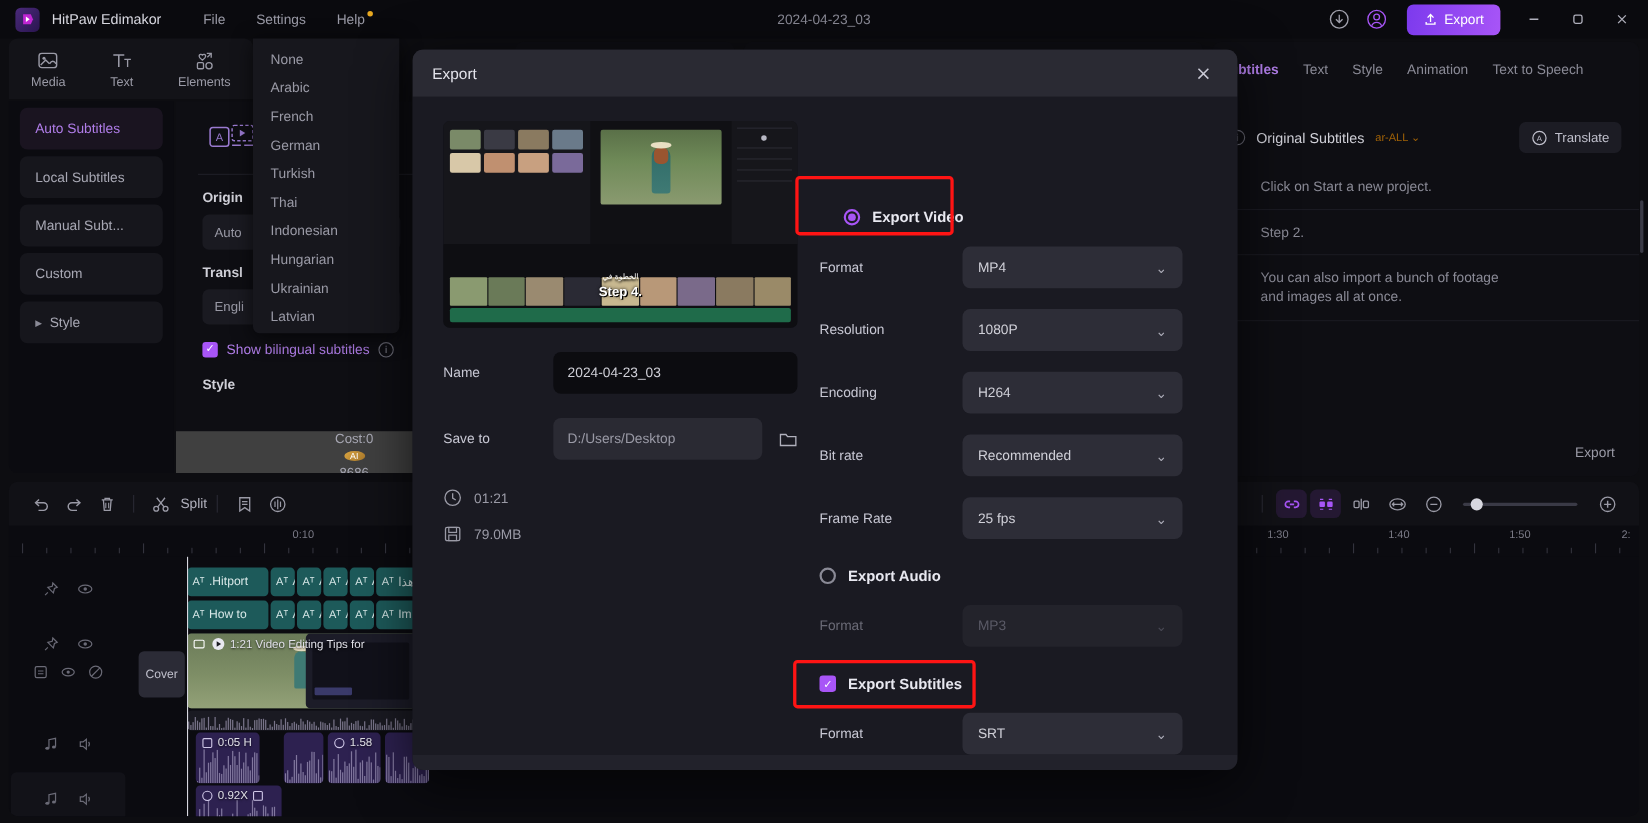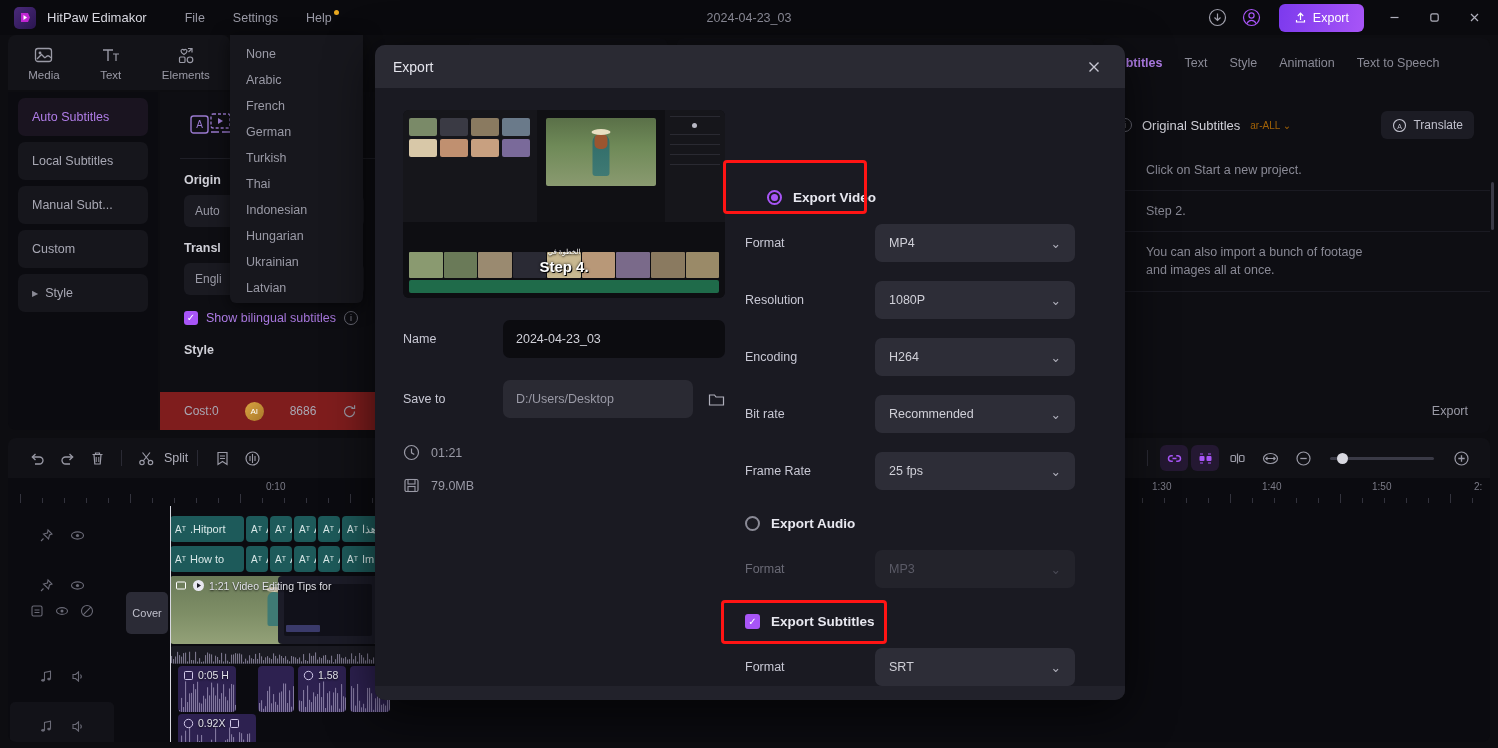--- a/index.html
+++ b/index.html
@@ -100,21 +100,21 @@
     color: #fff; font-size: 10px; line-height: 1;
   }
   .mp-check span.txt { font-size: 12.5px; color: #b07de8; }
   .info-circle {
     width: 14px; height: 14px; border-radius: 50%; border: 1px solid #6a6a76;
     font-size: 9px; color: #8a8a96; display: flex; align-items: center; justify-content: center;
   }
   .mp-style { margin: 18px 0 0 24px; font-size: 12.5px; color: #d0d0d8; font-weight: bold; }
   .cost-bar {
     position: absolute; left: 0; bottom: 0; width: 300px; height: 38px;
-    background: #7f1d1d; display: flex; align-items: center; padding-left: 24px; gap: 26px;
+    background: #404040; display: flex; align-items: center; padding-left: 24px; gap: 4px; flex-direction: column;
   }
   .cost-bar .ct { font-size: 12px; color: #a8a8b4; }
   .ai-badge {
     width: 19px; height: 19px; border-radius: 50%;
     background: linear-gradient(135deg, #d9a441, #a9782a);
     color: #fff; font-size: 8px; display: flex; align-items: center; justify-content: center;
   }
 
   
   .lang-dd {
@@ -286,21 +286,21 @@
   .pv-tl { position: absolute; left: 0; top: 112px; width: 100%; height: 76px; background: #0e0e12; }
   .pv-strip { position: absolute; left: 6px; top: 30px; height: 26px; right: 6px; display: flex; gap: 1px; }
   .pv-seg { flex: 1; border-radius: 1px; }
   .pv-wave2 { position: absolute; left: 6px; top: 58px; right: 6px; height: 13px; background: #1f6b4a; border-radius: 2px; }
   .pv-sub1 {
     position: absolute; left: 0; right: 0; top: 26px; text-align: center;
     font-size: 7px; color: #fff; text-shadow: 0 1px 2px #000;
   }
   .pv-sub2 {
     position: absolute; left: 0; right: 0; top: 36px; text-align: center;
-    font-size: 15px; font-weight: bold; color: #fff;
+    font-size: 12px; font-weight: bold; color: #fff;
     text-shadow: 0 0 3px #000, 1px 1px 0 #000;
   }
 
   .frow { display: flex; align-items: center; margin-top: 22px; }
   .flabel { width: 100px; font-size: 12.5px; color: #c8c8d4; flex-shrink: 0; }
   .finput {
     width: 222px; height: 38px; border-radius: 7px; background: #0c0c10;
     display: flex; align-items: center; padding: 0 13px; font-size: 12.5px; color: #d0d0d8;
     cursor: text;
   }

